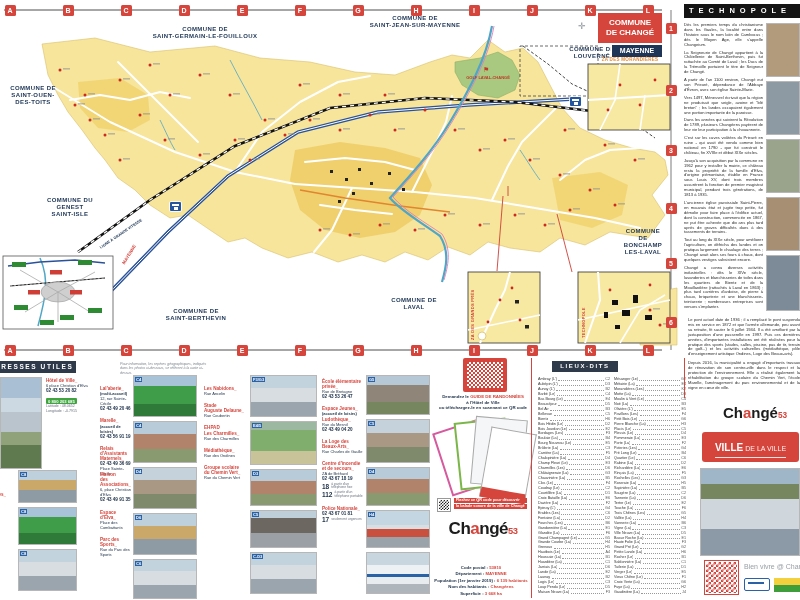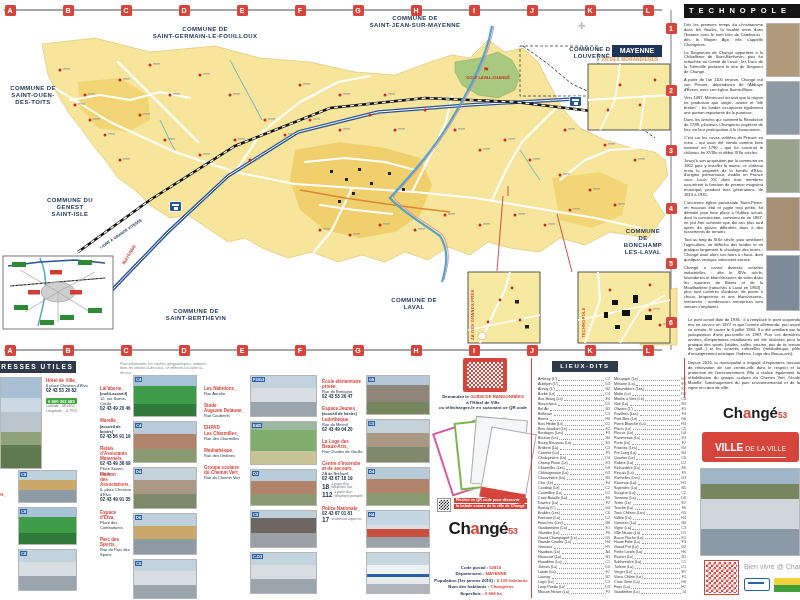--- a/index.html
+++ b/index.html
@@ -382,20 +382,24 @@
 SAINT-BERTHEVIN</div>
       <div class="commune-label" style="left: 414px; top: 297px;">COMMUNE DE
 LAVAL</div>
       <div class="commune-label" style="left: 643px; top: 228px;">COMMUNE
 DE
 BONCHAMP
 LES-LAVAL</div>
       <div class="commune-label" style="left: 592px; top: 46px;">COMMUNE DE
 LOUVERNÉ</div>
     </div>
+  <div id="map-title">
+    <div>COMMUNE</div>
+    <div>DE CHANGÉ</div>
+  </div>
   <div id="map-dept">MAYENNE</div>
   <div id="za-label">ZA DES MORANDIÈRES</div>
   <div id="golf-flag">⚑</div>
   <div id="golf-label">GOLF LAVAL-CHANGÉ</div>
   <div id="lgv-label">LIGNE À GRANDE VITESSE</div>
   <div id="dir-mayenne">MAYENNE</div>
   <div id="compass">✛</div>
   <div class="aroute" style="left:170px;top:202px;"></div>
   <div class="aroute" style="left:570px;top:97px;"></div>
   <div class="inset-vlabel" style="left:471px;top:340px;">ZA DES GRANDS PRÉS</div>

